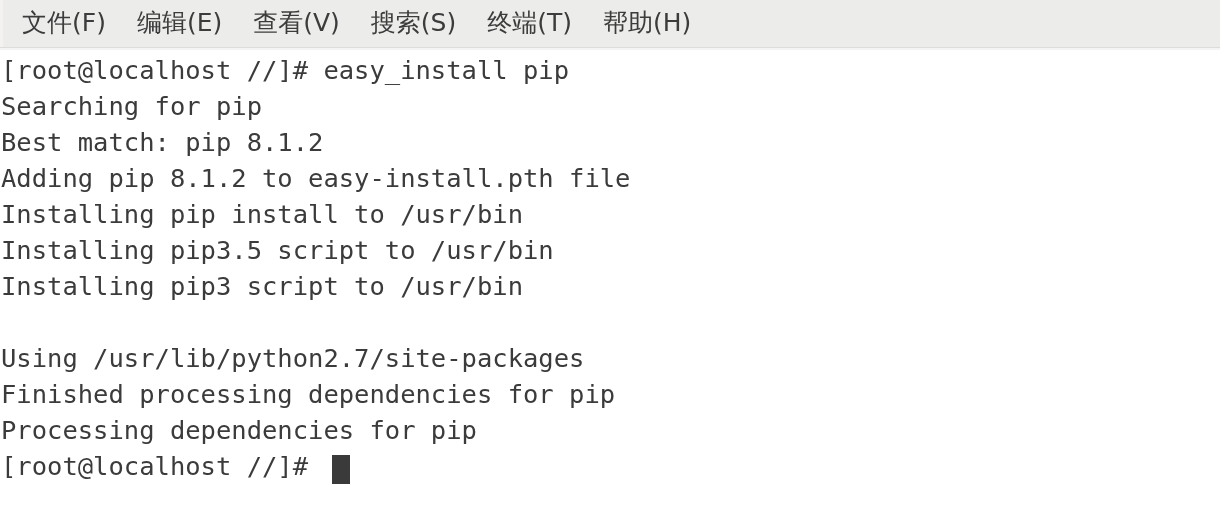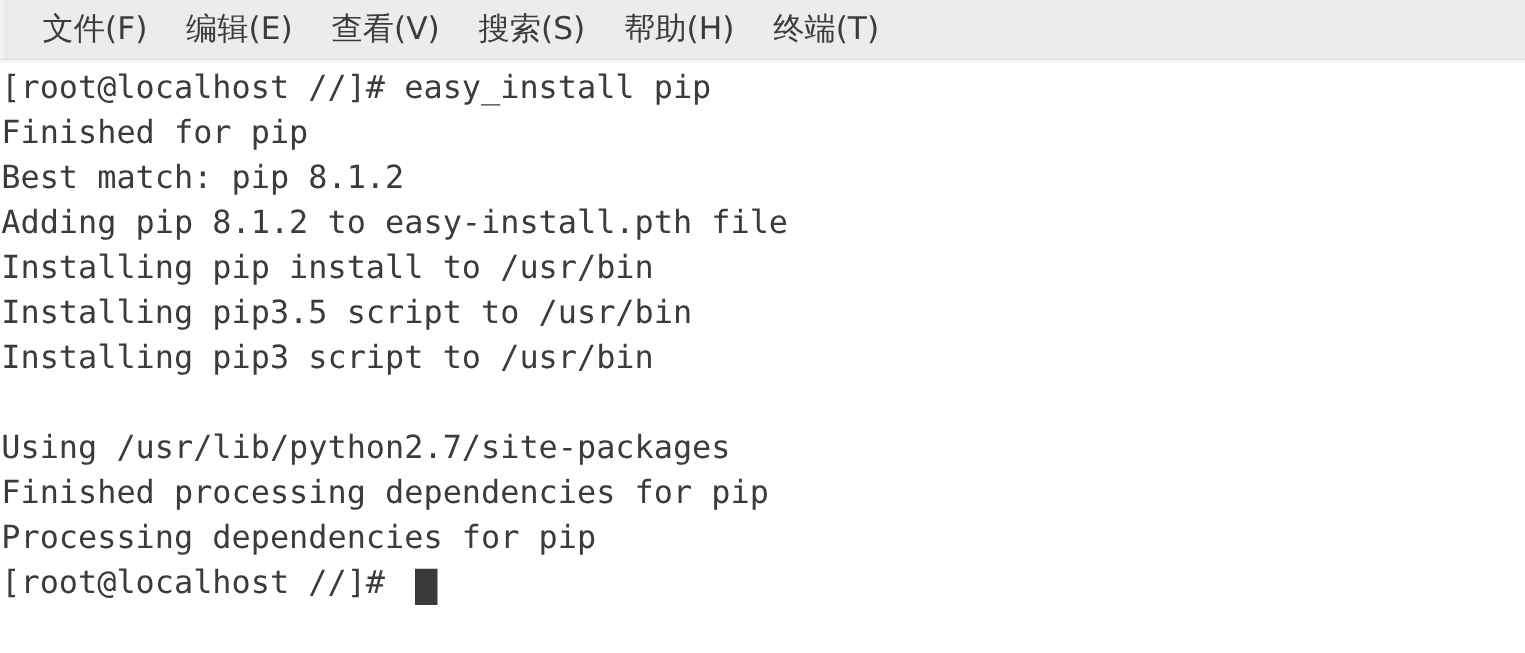--- a/index.html
+++ b/index.html
@@ -23,21 +23,21 @@
   }
   
   .menubar {
     position: relative;
     height: 48px;
     flex: 0 0 48px;
     background: #ececeb;
     border-bottom: 1px solid #dcdcdc;
     display: flex;
     align-items: center;
-    padding-left: 25px;
+    padding-left: 13px;
     box-sizing: border-box;
   }
   .menubar::after {
     content: "";
     position: absolute;
     left: 0;
     right: 0;
     bottom: -3px;
     height: 2px;
     background: #f4f4f4;
@@ -99,27 +99,27 @@
 </head>
 <body>
 
 <div class="window">
 
   <div class="menubar">
     <div class="menu-item">文件(F)</div>
     <div class="menu-item">编辑(E)</div>
     <div class="menu-item">查看(V)</div>
     <div class="menu-item">搜索(S)</div>
+    <div class="menu-item">终端(T)</div>
     <div class="menu-item">帮助(H)</div>
-    <div class="menu-item">终端(T)</div>
   </div>
 
   <div class="terminal">
     <div class="term-line">[root@localhost //]# easy_install pip</div>
-    <div class="term-line">Finished for pip</div>
+    <div class="term-line">Searching for pip</div>
     <div class="term-line">Best match: pip 8.1.2</div>
     <div class="term-line">Adding pip 8.1.2 to easy-install.pth file</div>
     <div class="term-line">Installing pip install to /usr/bin</div>
     <div class="term-line">Installing pip3.5 script to /usr/bin</div>
     <div class="term-line">Installing pip3 script to /usr/bin</div>
     <div class="term-line blank"></div>
     <div class="term-line">Using /usr/lib/python2.7/site-packages</div>
     <div class="term-line">Finished processing dependencies for pip</div>
     <div class="term-line">Processing dependencies for pip</div>
     <div class="term-line prompt-line"><span>[root@localhost //]# </span><span class="cursor"></span></div>

